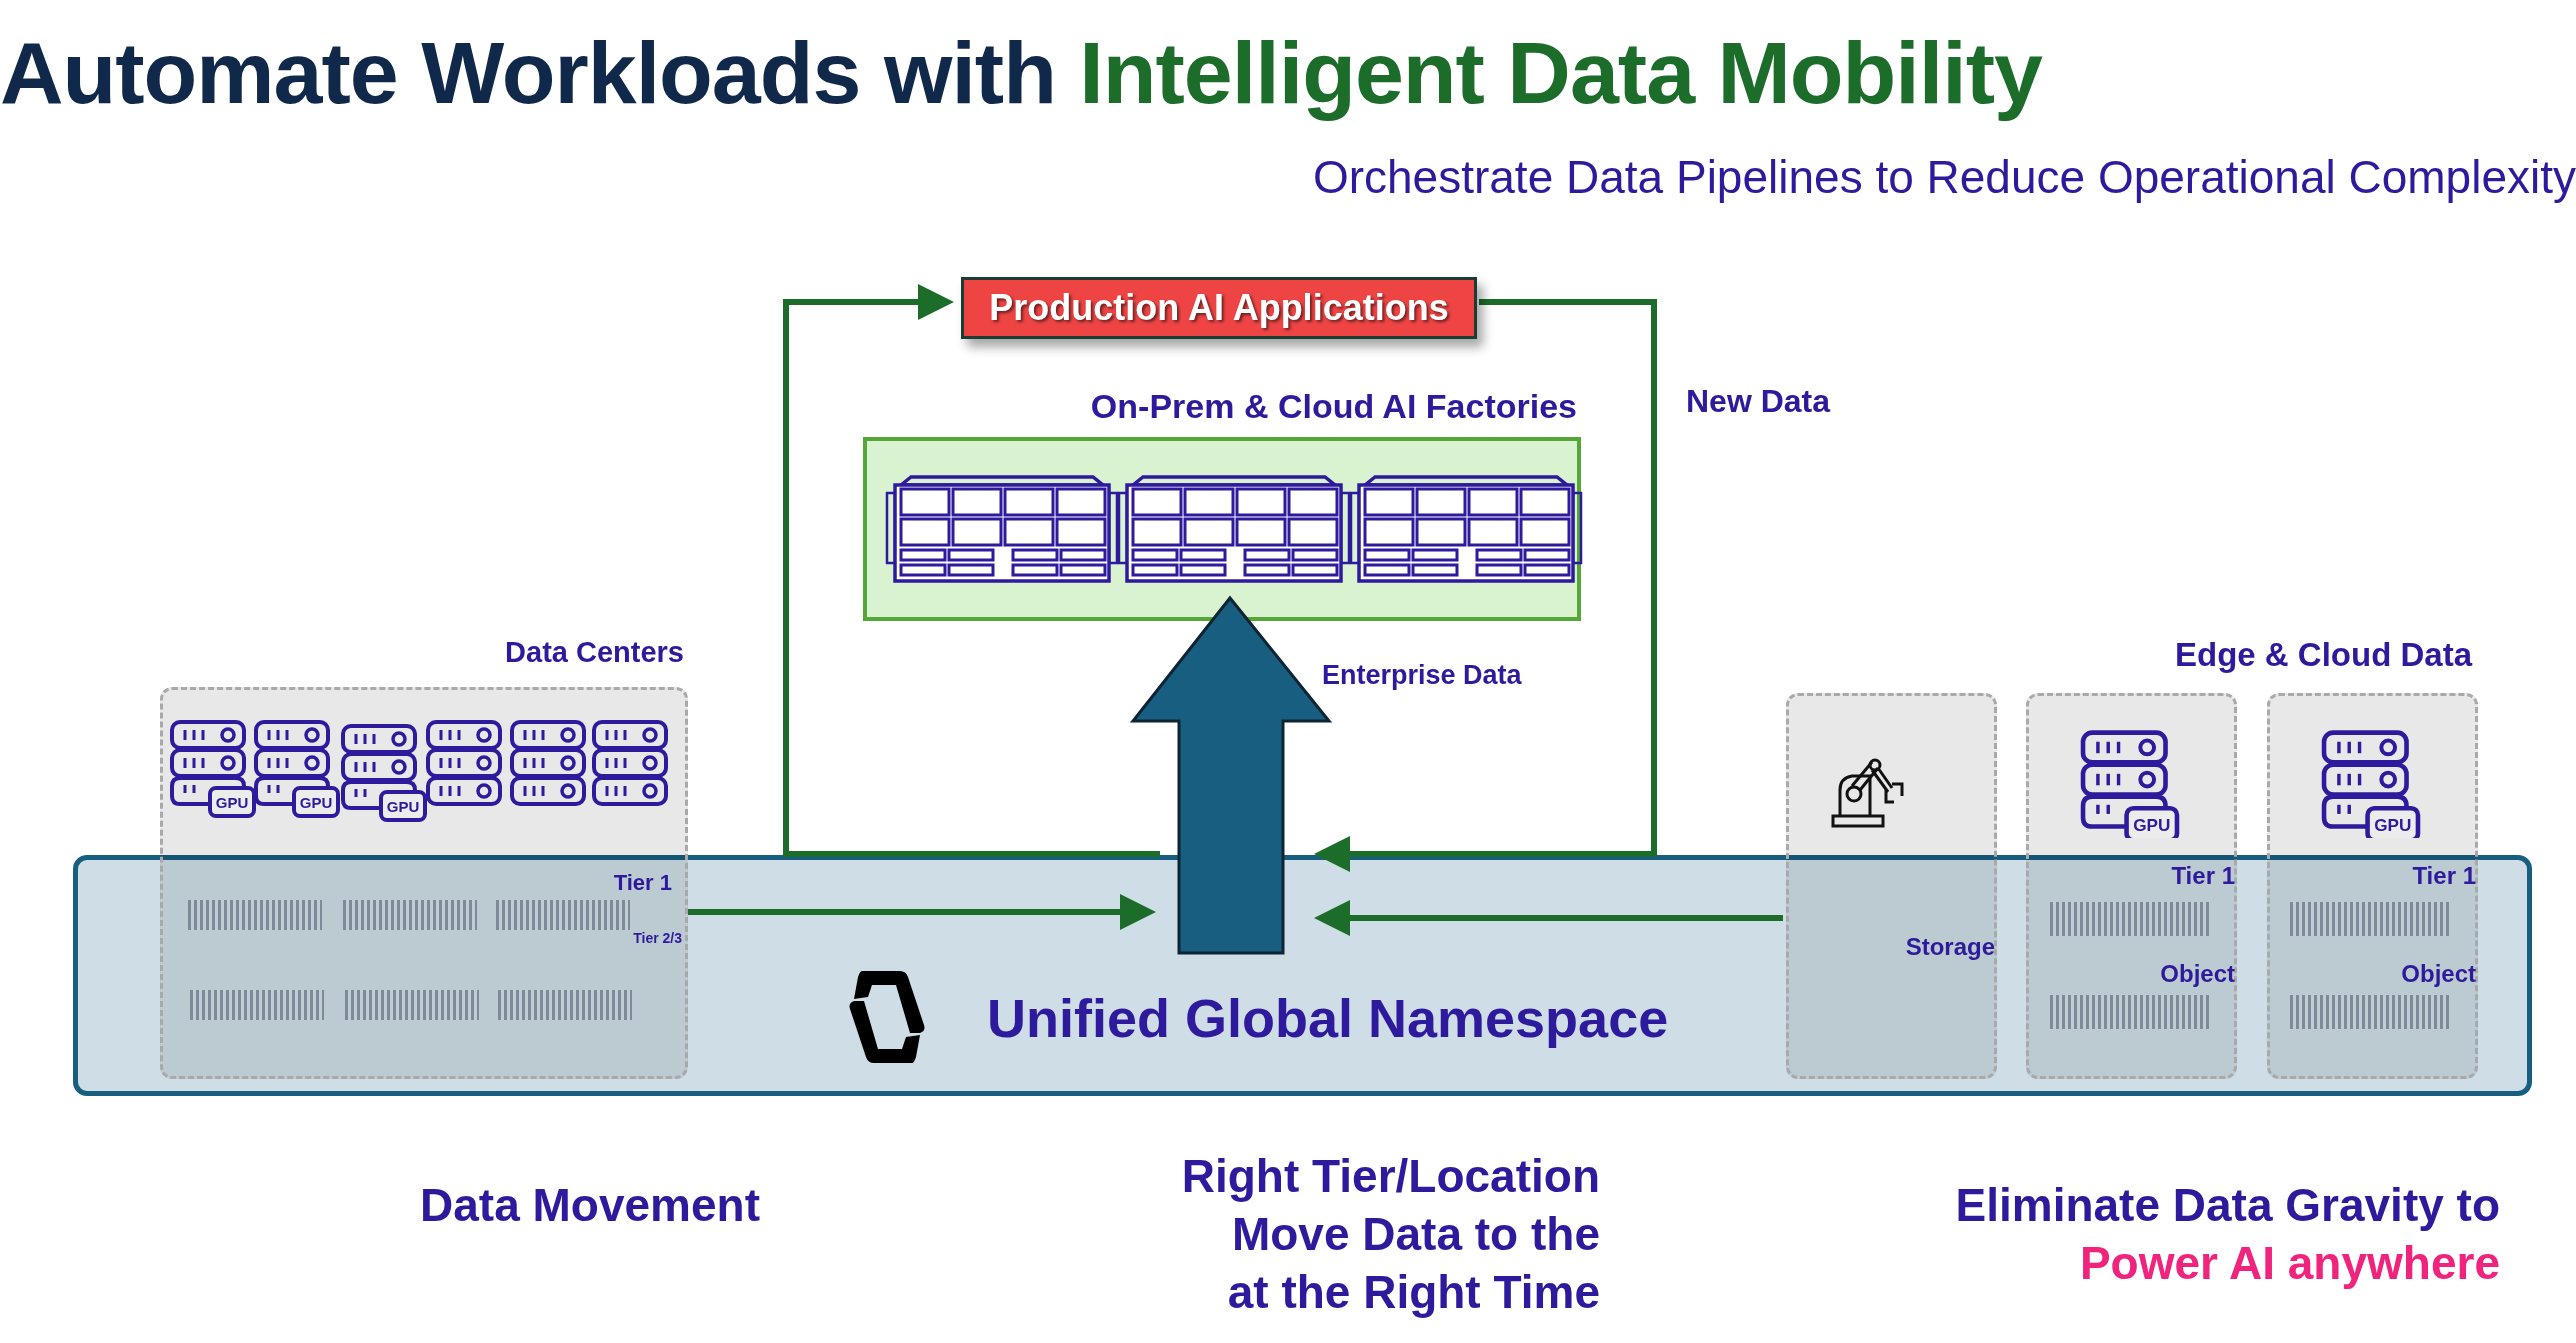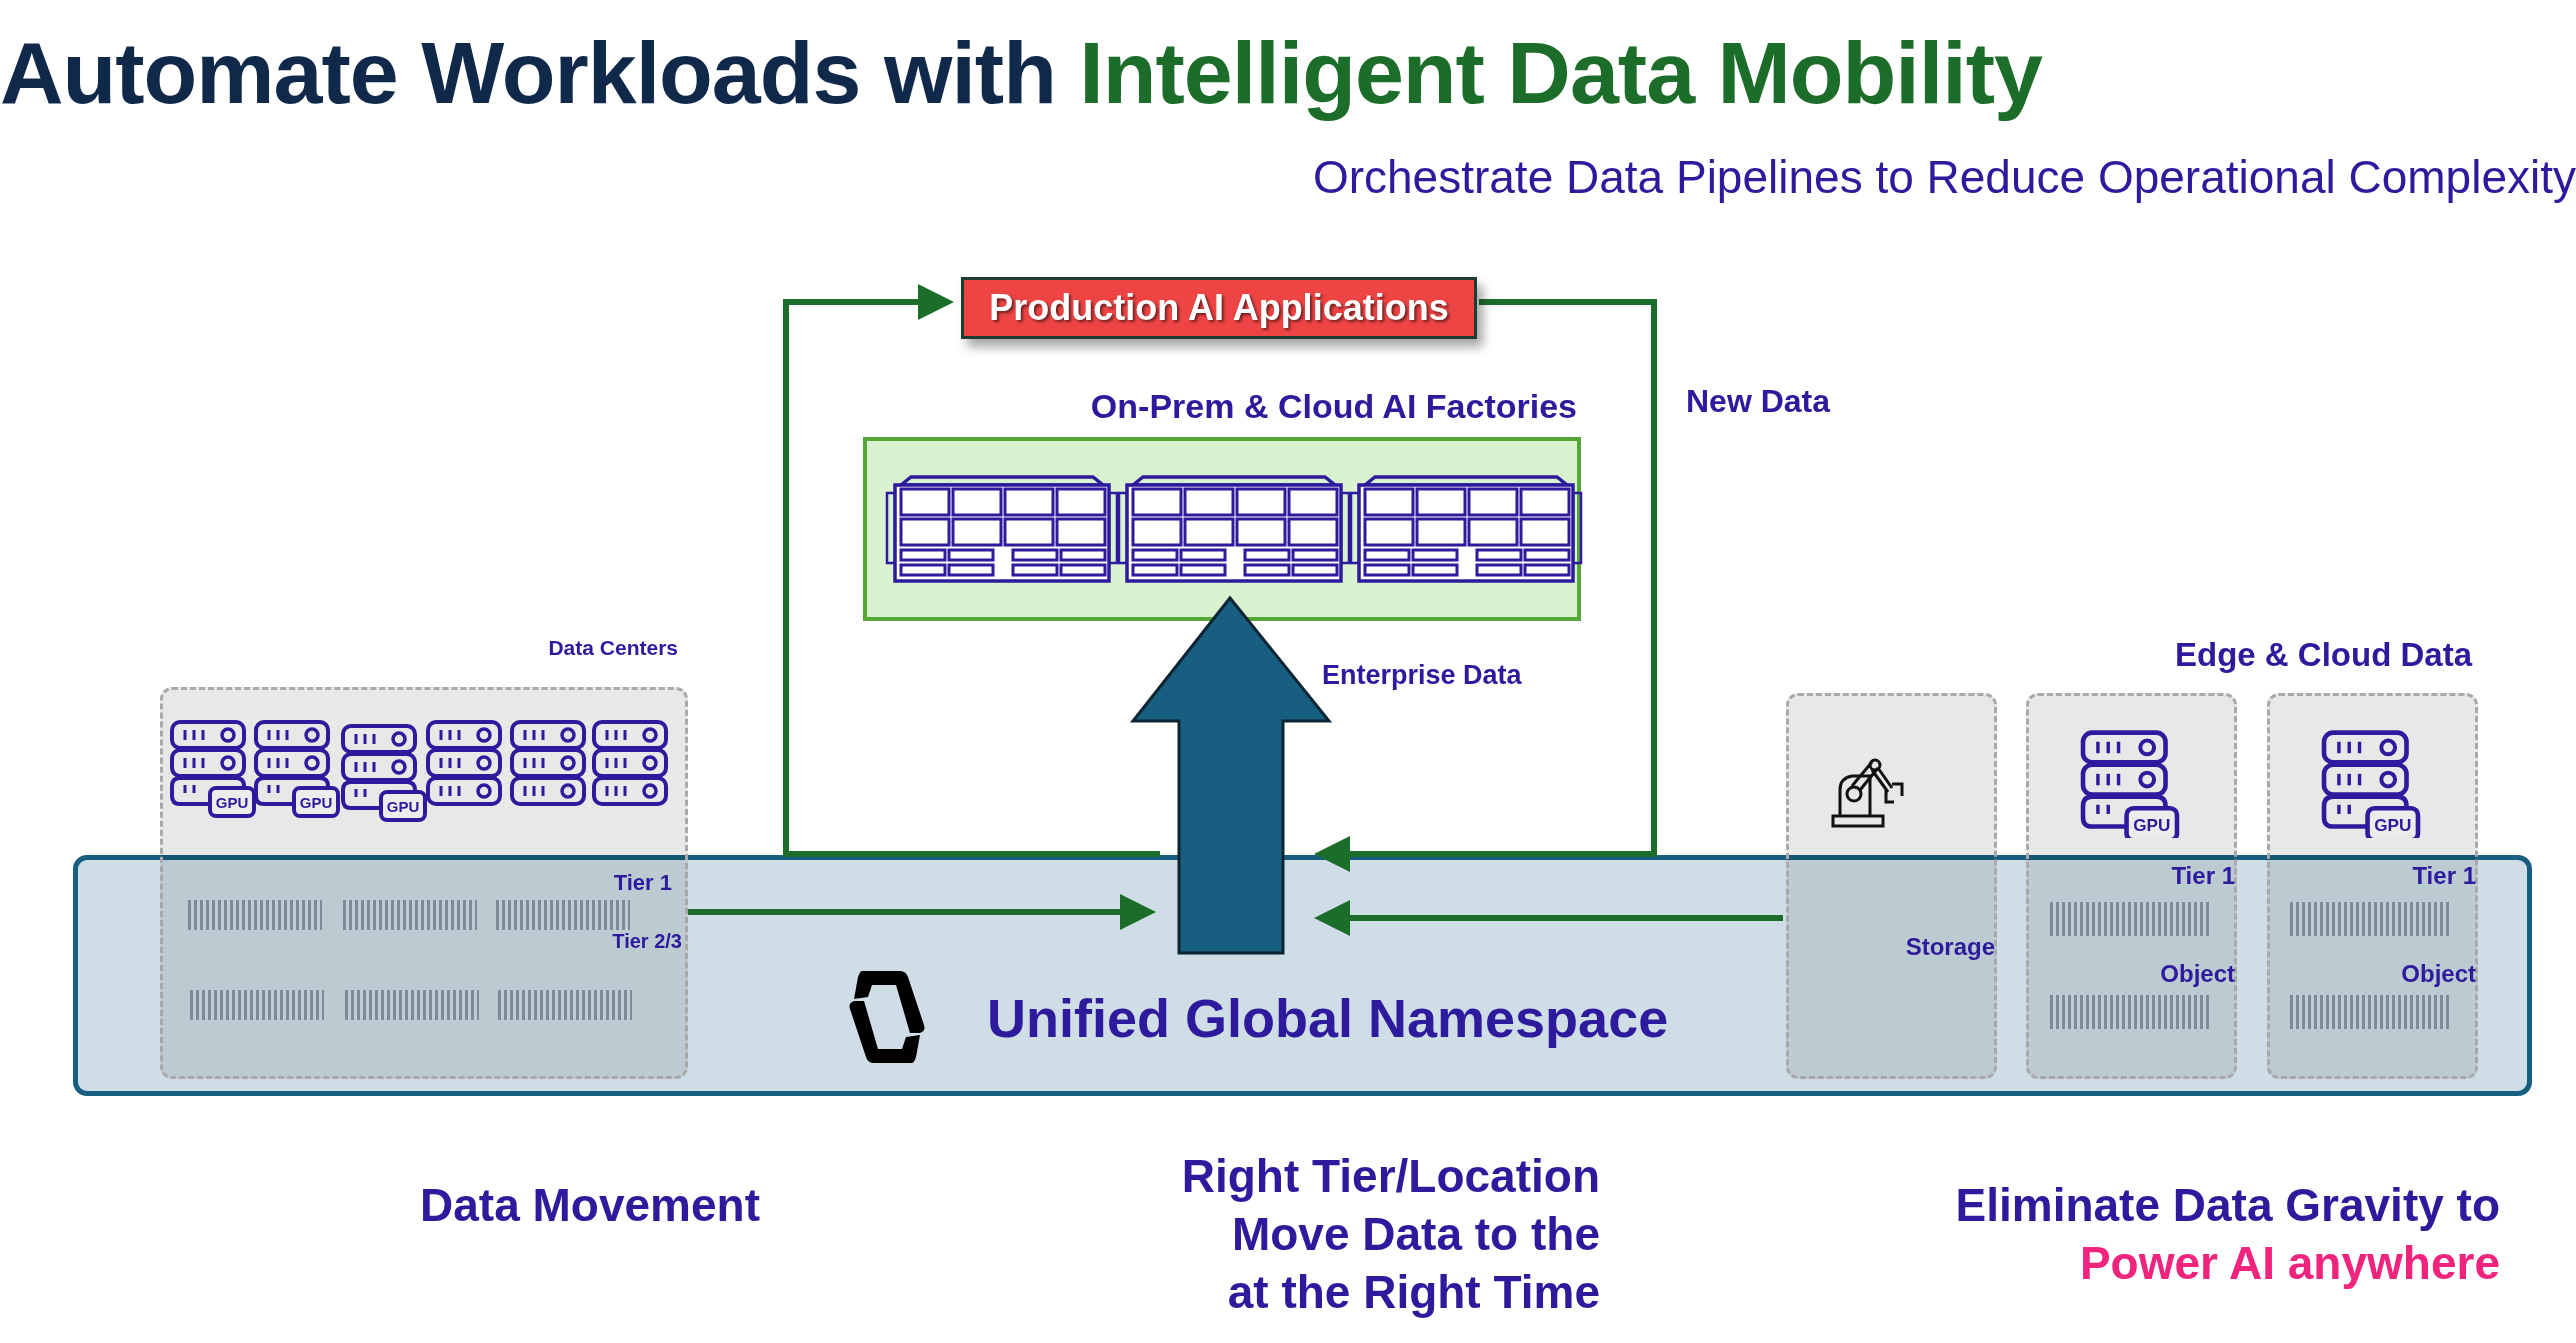--- a/index.html
+++ b/index.html
@@ -147,23 +147,23 @@
     <line x1="22" y1="26" x2="42" y2="2"></line>
     <line x1="30" y1="30" x2="48" y2="8"></line>
     <circle cx="45" cy="5" r="5"></circle>
     <line x1="48" y1="8" x2="62" y2="28"></line>
     <line x1="42" y1="10" x2="58" y2="32"></line>
     <path d="M56,30 L56,42 L64,42"></path>
     <path d="M62,24 L72,24 L72,36"></path>
   </g>
 </svg>
 
-<div class="abs lbl" style="left:156px; top:636px; width:522px; font-size:21px;">Data Centers</div>
+<div class="abs lbl" style="left:162px; top:636px; width:522px; font-size:29px;">Data Centers</div>
 <div class="abs lbl" style="left:160px; top:870px; width:512px; font-size:22px;">Tier 1</div>
-<div class="abs lbl" style="left:170px; top:930px; width:512px; font-size:20px;">Tier 2/3</div>
+<div class="abs lbl" style="left:170px; top:930px; width:512px; font-size:14px;">Tier 2/3</div>
 
 <div class="strip" style="left:188px; top:900px; width:134px;"></div>
 <div class="strip" style="left:343px; top:900px; width:134px;"></div>
 <div class="strip" style="left:496px; top:900px; width:134px;"></div>
 <div class="strip" style="left:190px; top:990px; width:134px;"></div>
 <div class="strip" style="left:345px; top:990px; width:134px;"></div>
 <div class="strip" style="left:498px; top:990px; width:134px;"></div>
 
 <div class="abs prodbox">Production AI Applications</div>
 <div class="abs lbl" style="left:863px; top:387px; width:714px; font-size:34px;">On-Prem &amp; Cloud AI Factories</div>

